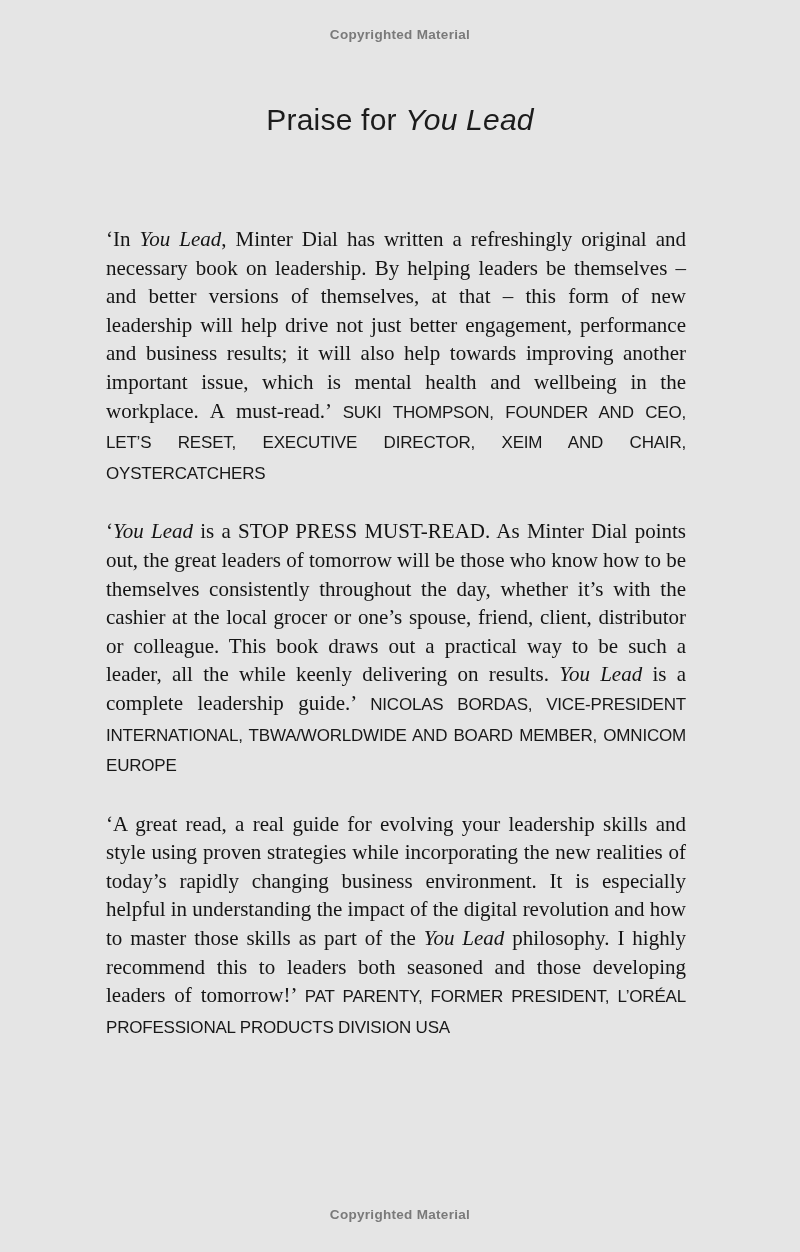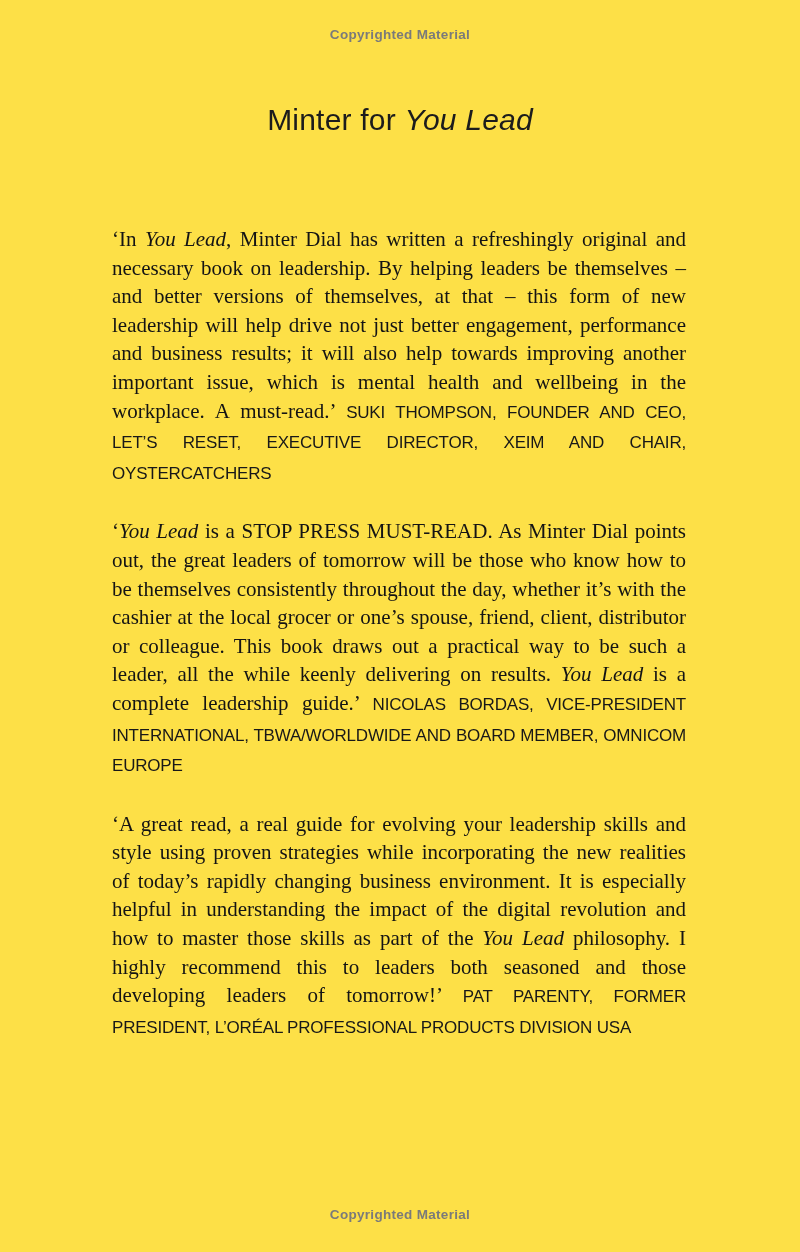--- a/index.html
+++ b/index.html
@@ -4,21 +4,21 @@
 <style>
   html, body {
     margin: 0;
     padding: 0;
     background: #ffffff;
   }
   .page {
     position: relative;
     width: 800px;
     height: 1252px;
-    background: #fde047;
+    background: #e5e5e5;
     overflow: hidden;
     font-family: "Liberation Serif", serif;
   }
   .copyright {
     position: absolute;
     left: 0;
     width: 800px;
     text-align: center;
     font-family: "Liberation Sans", sans-serif;
     font-size: 13.5px;
@@ -42,21 +42,21 @@
   }
   .title .t-italic { font-style: italic; }
   .content {
     position: absolute;
     top: 225px;
     left: 96px;
     width: 590px;
     color: #141414;
   }
   .para {
-    margin: 0 0 29px 16px;
+    margin: 0 0 29px 10px;
     font-family: "Liberation Serif", serif;
     font-size: 21px;
     line-height: 28.6px;
     text-align: justify;
     color: #141414;
   }
   .para:last-child { margin-bottom: 0; }
   .para.continued { text-align-last: justify; }
   .serif { font-family: "Liberation Serif", serif; }
   .italic { font-family: "Liberation Serif", serif; font-style: italic; }
@@ -68,21 +68,21 @@
   }
 </style>
 </head>
 <body>
 
 <div class="page">
 
   <div class="copyright top">Copyrighted Material</div>
 
   <div class="title">
-    <span class="t-regular">Minter for </span><span class="t-italic">You Lead</span>
+    <span class="t-regular">Praise for </span><span class="t-italic">You Lead</span>
   </div>
 
   <div class="content">
       <p class="para"><span class="serif">‘In </span><span class="italic">You Lead</span><span class="serif">, Minter Dial has written a refreshingly original and necessary book on leadership. By helping leaders be themselves – and better versions of themselves, at that – this form of new leadership will help drive not just better engagement, performance and business results; it will also help towards improving another important issue, which is mental health and wellbeing in the workplace. A must-read.’ </span><span class="caps">SUKI THOMPSON, FOUNDER AND CEO, LET’S RESET, EXECUTIVE DIRECTOR, XEIM AND CHAIR, OYSTERCATCHERS</span></p>
       <p class="para"><span class="serif">‘</span><span class="italic">You Lead</span><span class="serif"> is a STOP PRESS MUST-READ. As Minter Dial points out, the great leaders of tomorrow will be those who know how to be themselves consistently throughout the day, whether it’s with the cashier at the local grocer or one’s spouse, friend, client, distributor or colleague. This book draws out a practical way to be such a leader, all the while keenly delivering on results. </span><span class="italic">You Lead</span><span class="serif"> is a complete leadership guide.’ </span><span class="caps">NICOLAS BORDAS, VICE-PRESIDENT INTERNATIONAL, TBWA/WORLDWIDE AND BOARD MEMBER, OMNICOM EUROPE</span></p>
       <p class="para"><span class="serif">‘A great read, a real guide for evolving your leadership skills and style using proven strategies while incorporating the new realities of today’s rapidly changing business environment. It is especially helpful in understanding the impact of the digital revolution and how to master those skills as part of the </span><span class="italic">You Lead</span><span class="serif"> philosophy. I highly recommend this to leaders both seasoned and those developing leaders of tomorrow!’ </span><span class="caps">PAT PARENTY, FORMER PRESIDENT, L’ORÉAL PROFESSIONAL PRODUCTS DIVISION USA</span></p>
     </div>
 
   <div class="copyright bottom">Copyrighted Material</div>
 

